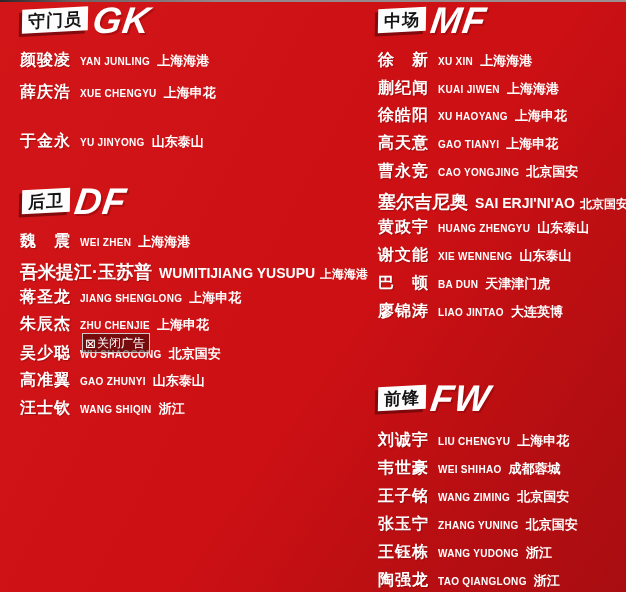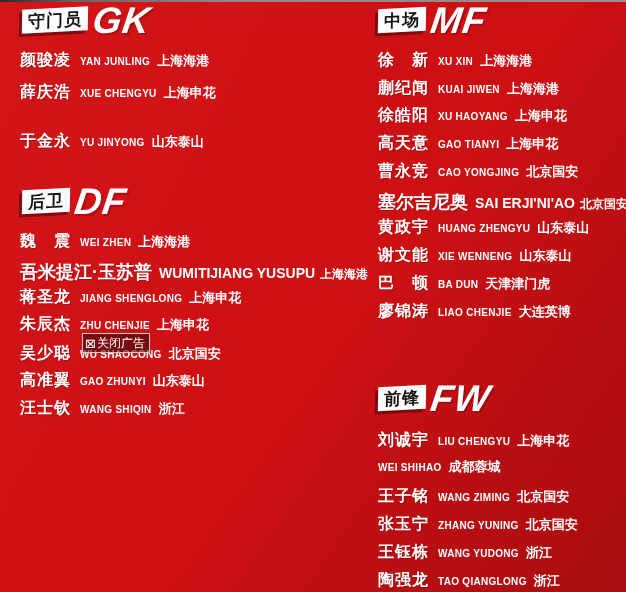--- a/index.html
+++ b/index.html
@@ -183,35 +183,36 @@
     <span class="p-pinyin">XIE WENNENG</span>
     <span class="p-club">山东泰山</span>
   </div>
   <div class="player-row right-col" style="top:273px">
     <span class="p-name">巴　顿</span>
     <span class="p-pinyin">BA DUN</span>
     <span class="p-club">天津津门虎</span>
   </div>
   <div class="player-row right-col" style="top:301px">
     <span class="p-name">廖锦涛</span>
-    <span class="p-pinyin">LIAO CHENJIE</span>
+    <span class="p-pinyin">LIAO JINTAO</span>
     <span class="p-club">大连英博</span>
   </div>
 
   <div class="section-badge" style="top:386px;left:378px">
     <span class="badge-box">前锋</span>
     <span class="badge-letters">FW</span>
   </div>
 
   <div class="player-row right-col" style="top:430px">
     <span class="p-name">刘诚宇</span>
     <span class="p-pinyin">LIU CHENGYU</span>
     <span class="p-club">上海申花</span>
   </div>
   <div class="player-row right-col" style="top:458px">
+    <span class="p-name">韦世豪</span>
     <span class="p-pinyin">WEI SHIHAO</span>
     <span class="p-club">成都蓉城</span>
   </div>
   <div class="player-row right-col" style="top:486px">
     <span class="p-name">王子铭</span>
     <span class="p-pinyin">WANG ZIMING</span>
     <span class="p-club">北京国安</span>
   </div>
   <div class="player-row right-col" style="top:514px">
     <span class="p-name">张玉宁</span>

